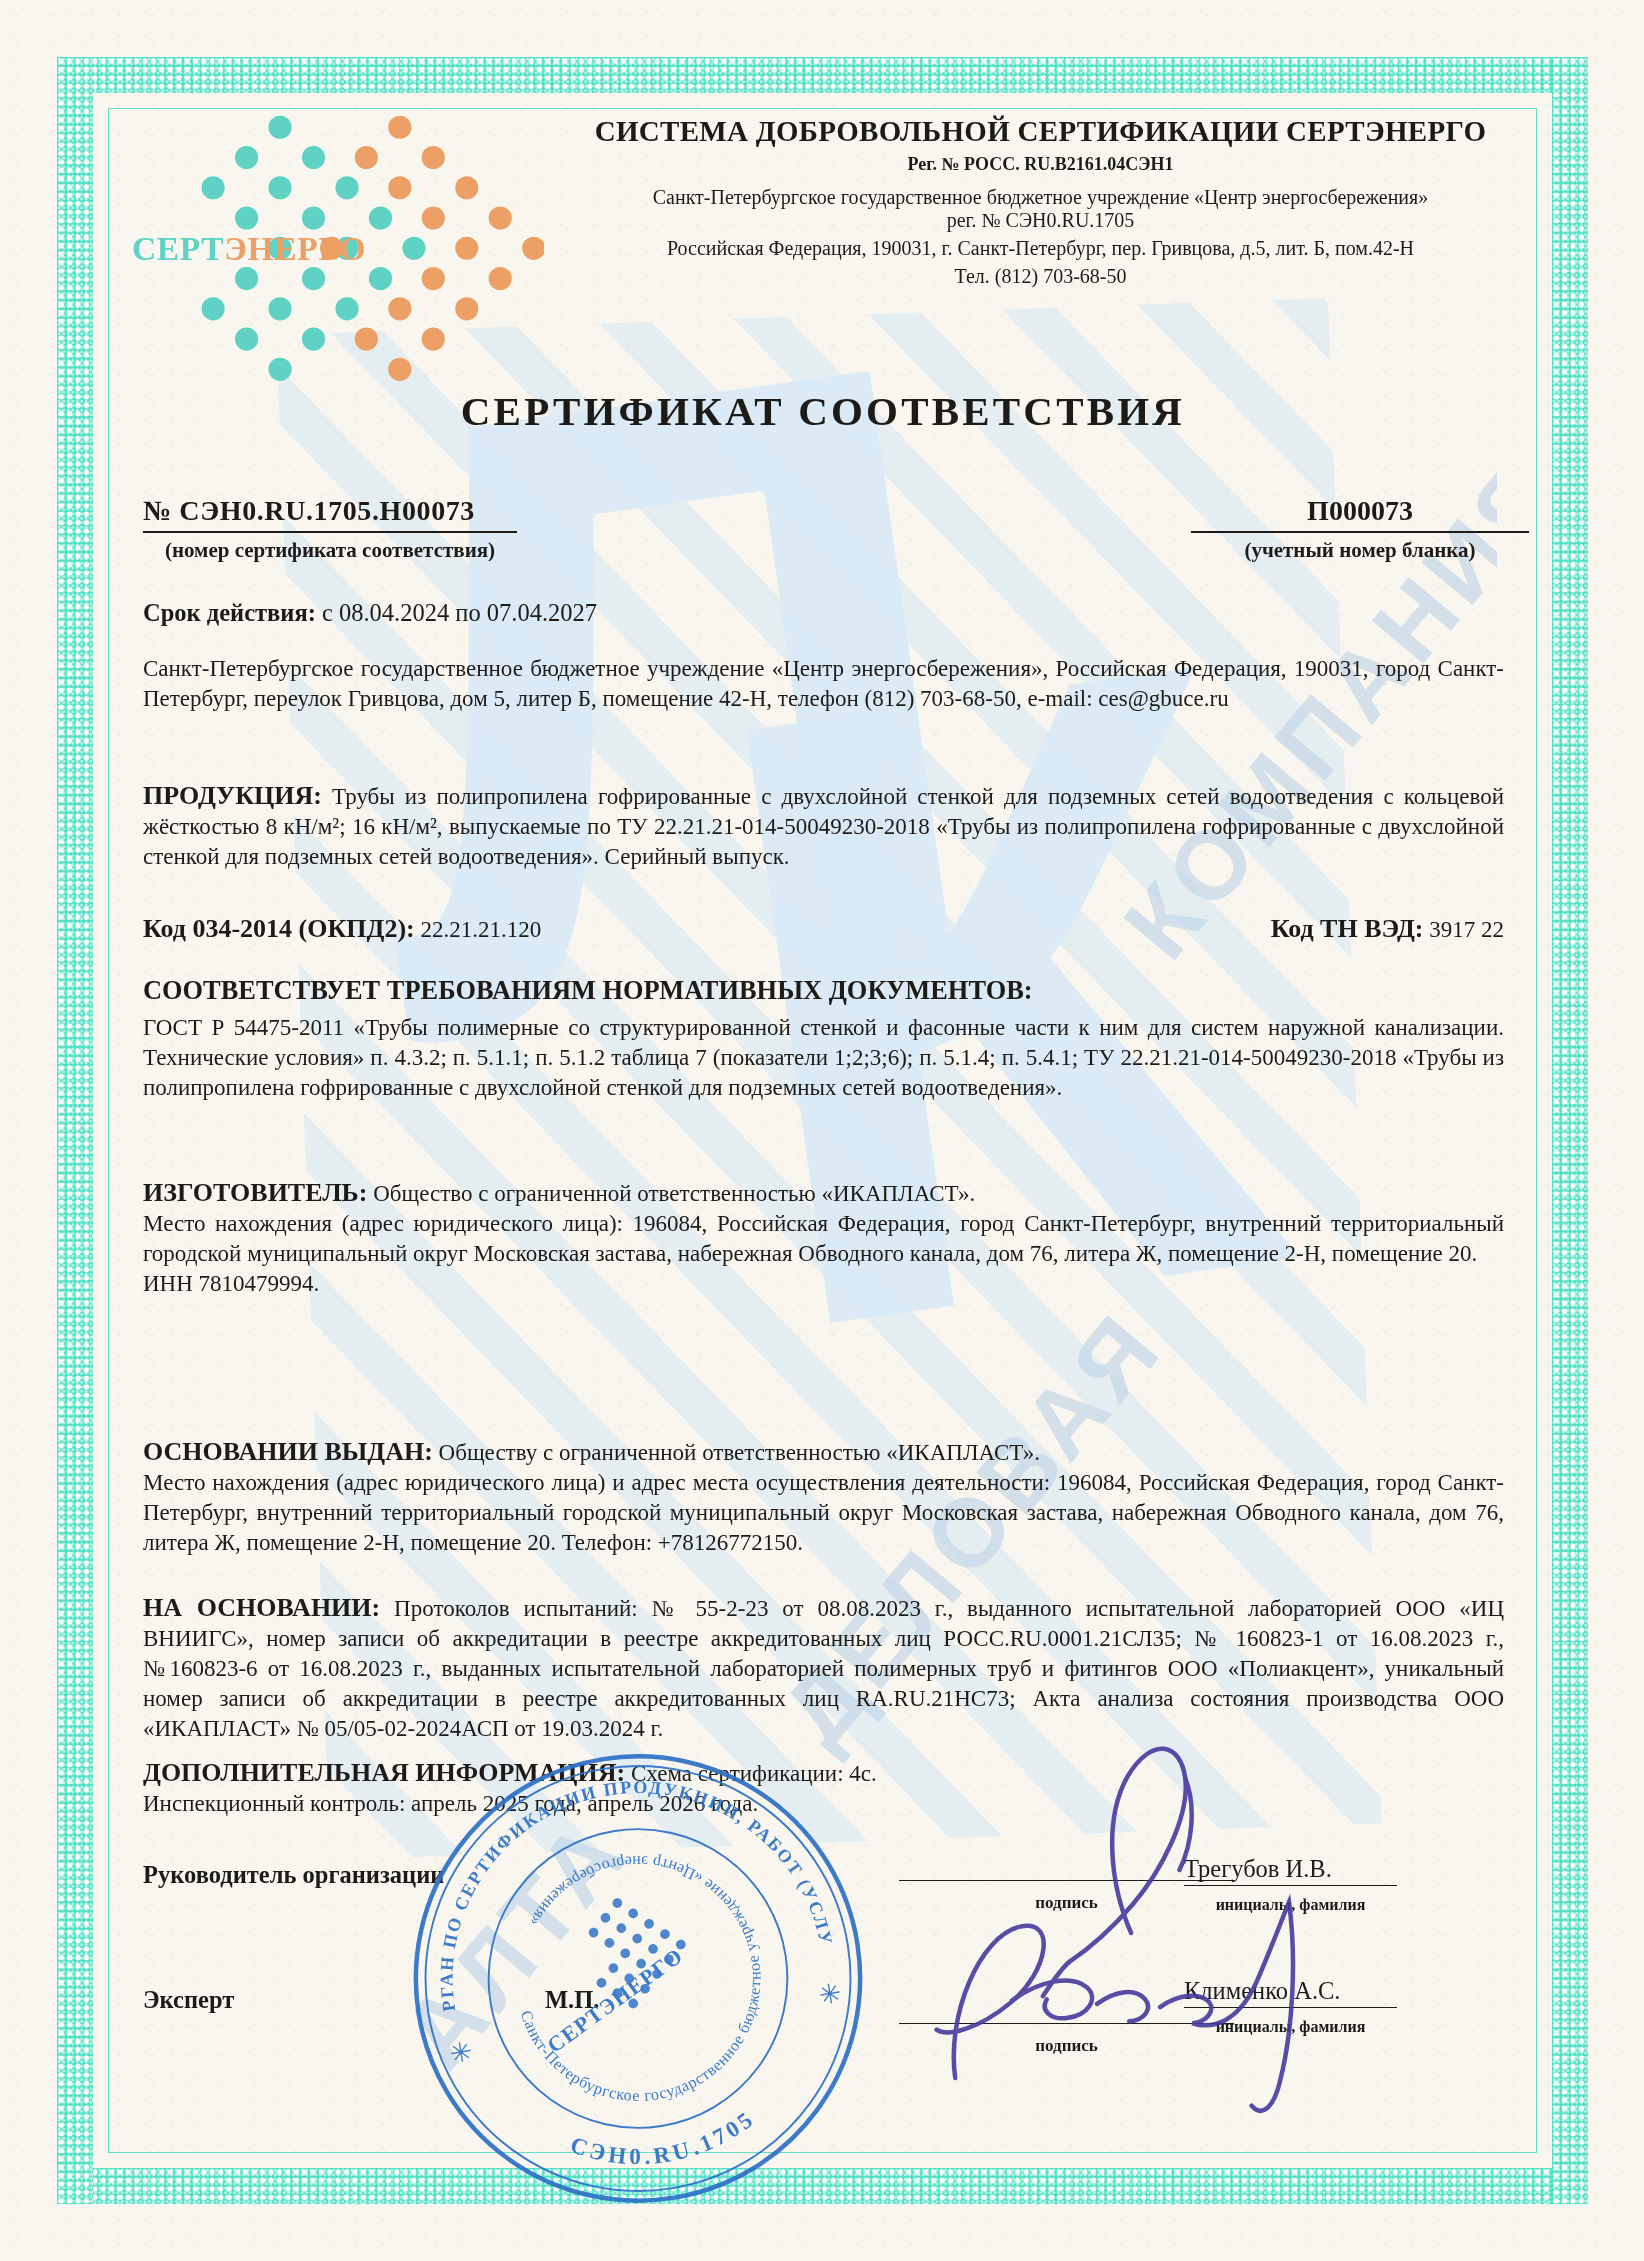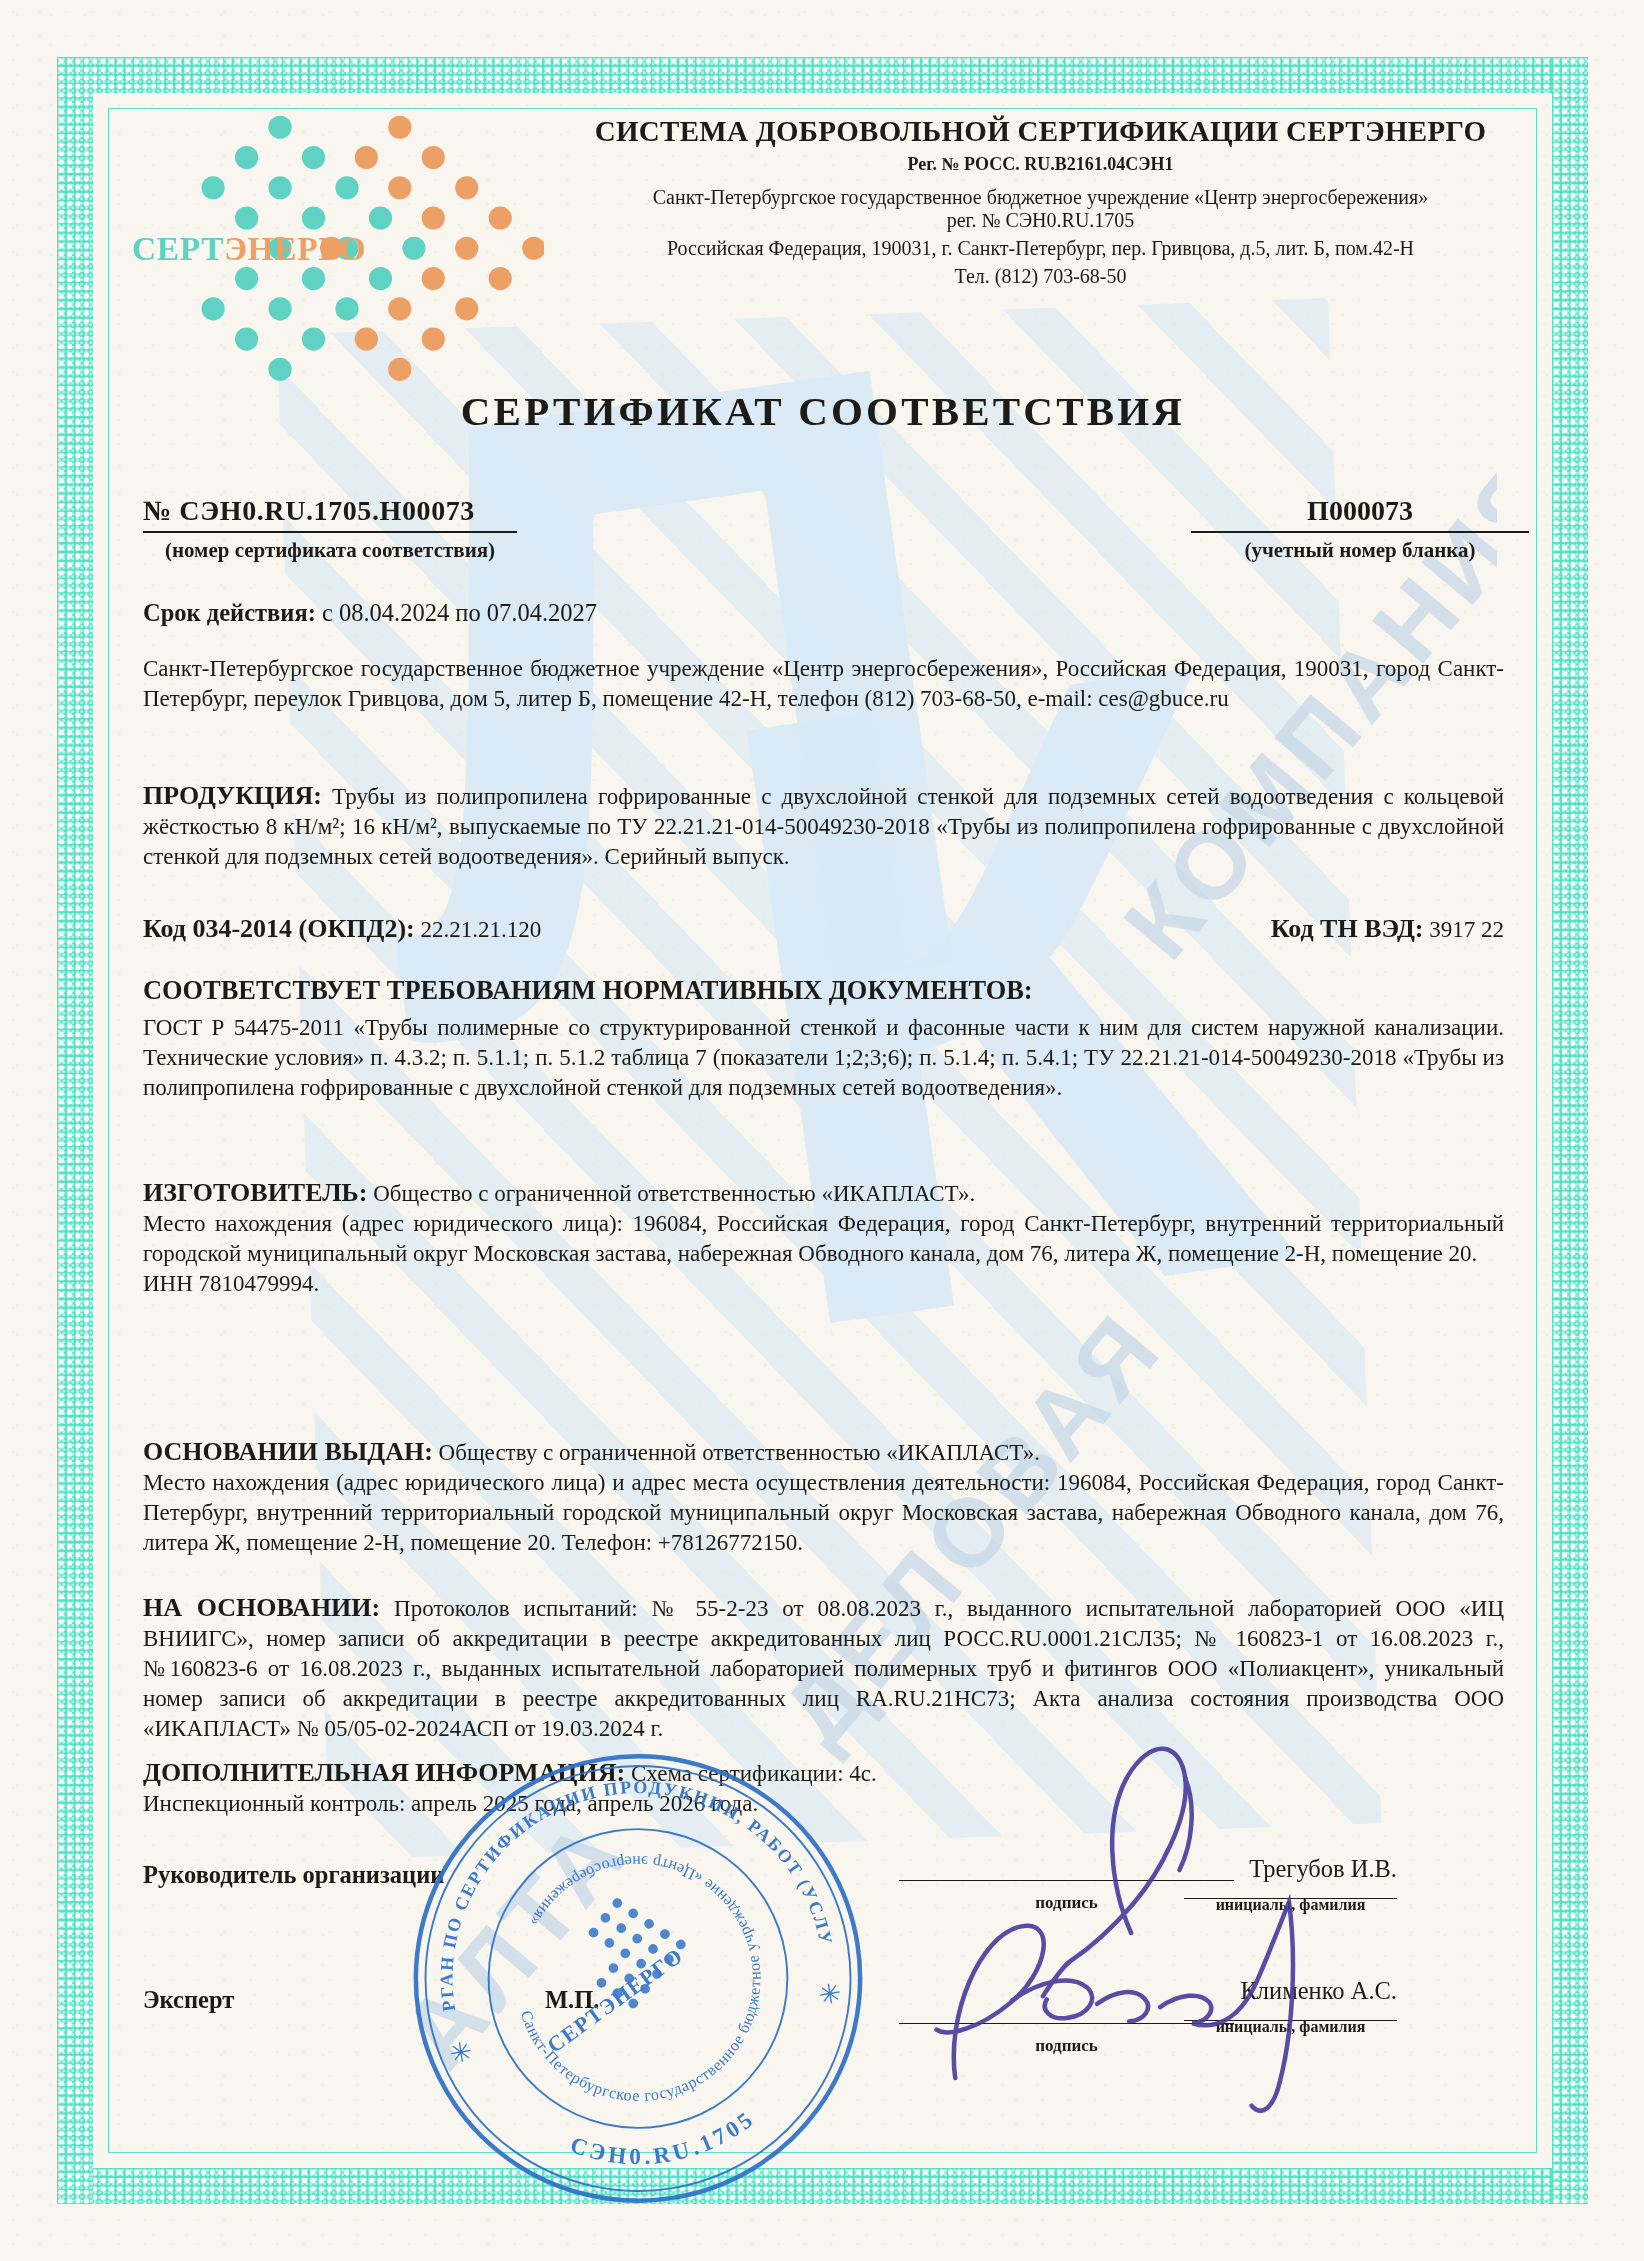--- a/index.html
+++ b/index.html
@@ -54,22 +54,22 @@
         text-align:justify;z-index:4;}
   .para p{margin:0;}
   .lead{font-weight:bold;font-size:26px;}
   .codesrow{position:absolute;left:143px;top:914px;width:1361px;font-size:23px;z-index:4;}
   .coderight{float:right;}
   .h-section{position:absolute;left:143px;width:1361px;font-size:26.4px;font-weight:bold;z-index:4;}
   
   .flabel{position:absolute;font-size:24.5px;font-weight:bold;z-index:4;}
   .sigline{position:absolute;width:335px;border-bottom:1.9px solid #1c1b18;z-index:6;}
   .sigcap{position:absolute;width:335px;text-align:center;font-size:17px;font-weight:bold;z-index:6;}
-  .fname{position:absolute;width:213px;text-align:right;font-size:24.5px;z-index:4;
-        border-bottom:1.9px solid #1c1b18;padding-bottom:15px;}
+  .fname{position:absolute;width:213px;text-align:left;font-size:24.5px;z-index:4;
+        border-bottom:1.9px solid #1c1b18;padding-bottom:2px;}
   .fncap{position:absolute;width:213px;text-align:center;font-size:16px;font-weight:bold;z-index:4;}
   .stamp{position:absolute;left:403px;top:1737px;width:470px;height:483px;z-index:5;opacity:0.93;}
   .sig-ink{position:absolute;inset:0;z-index:6;pointer-events:none;}
 </style>
 </head>
 <body>
 
 <div class="page">
 
   <div class="watermark">

